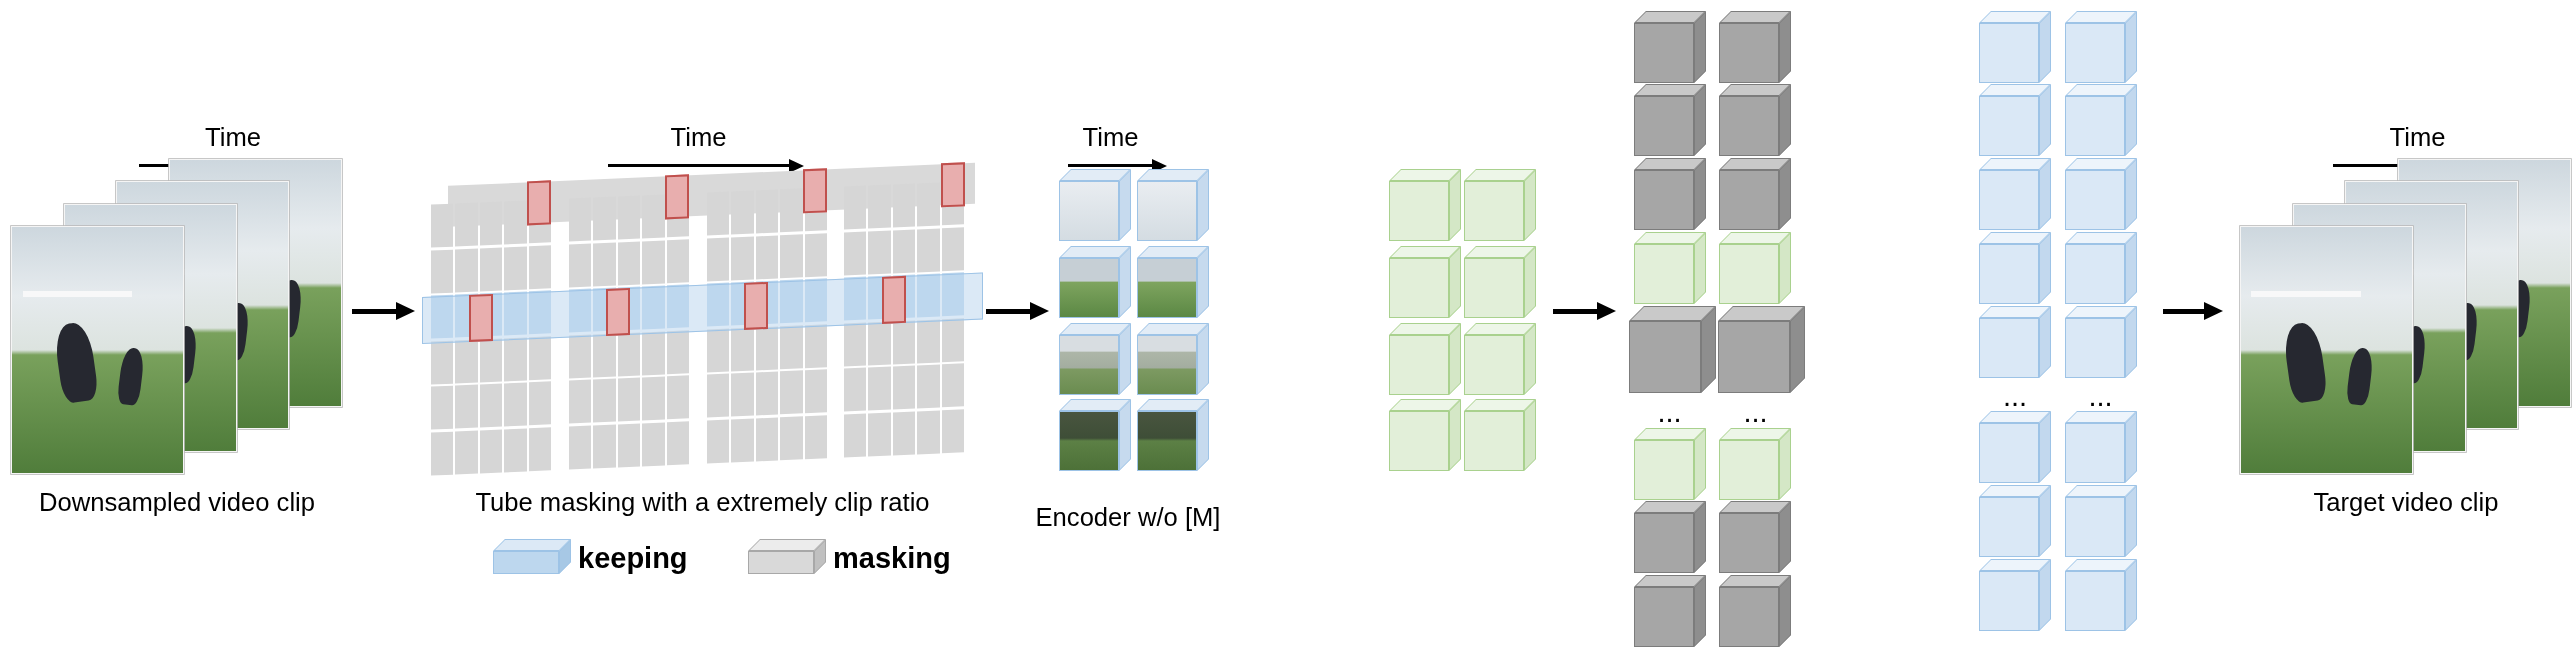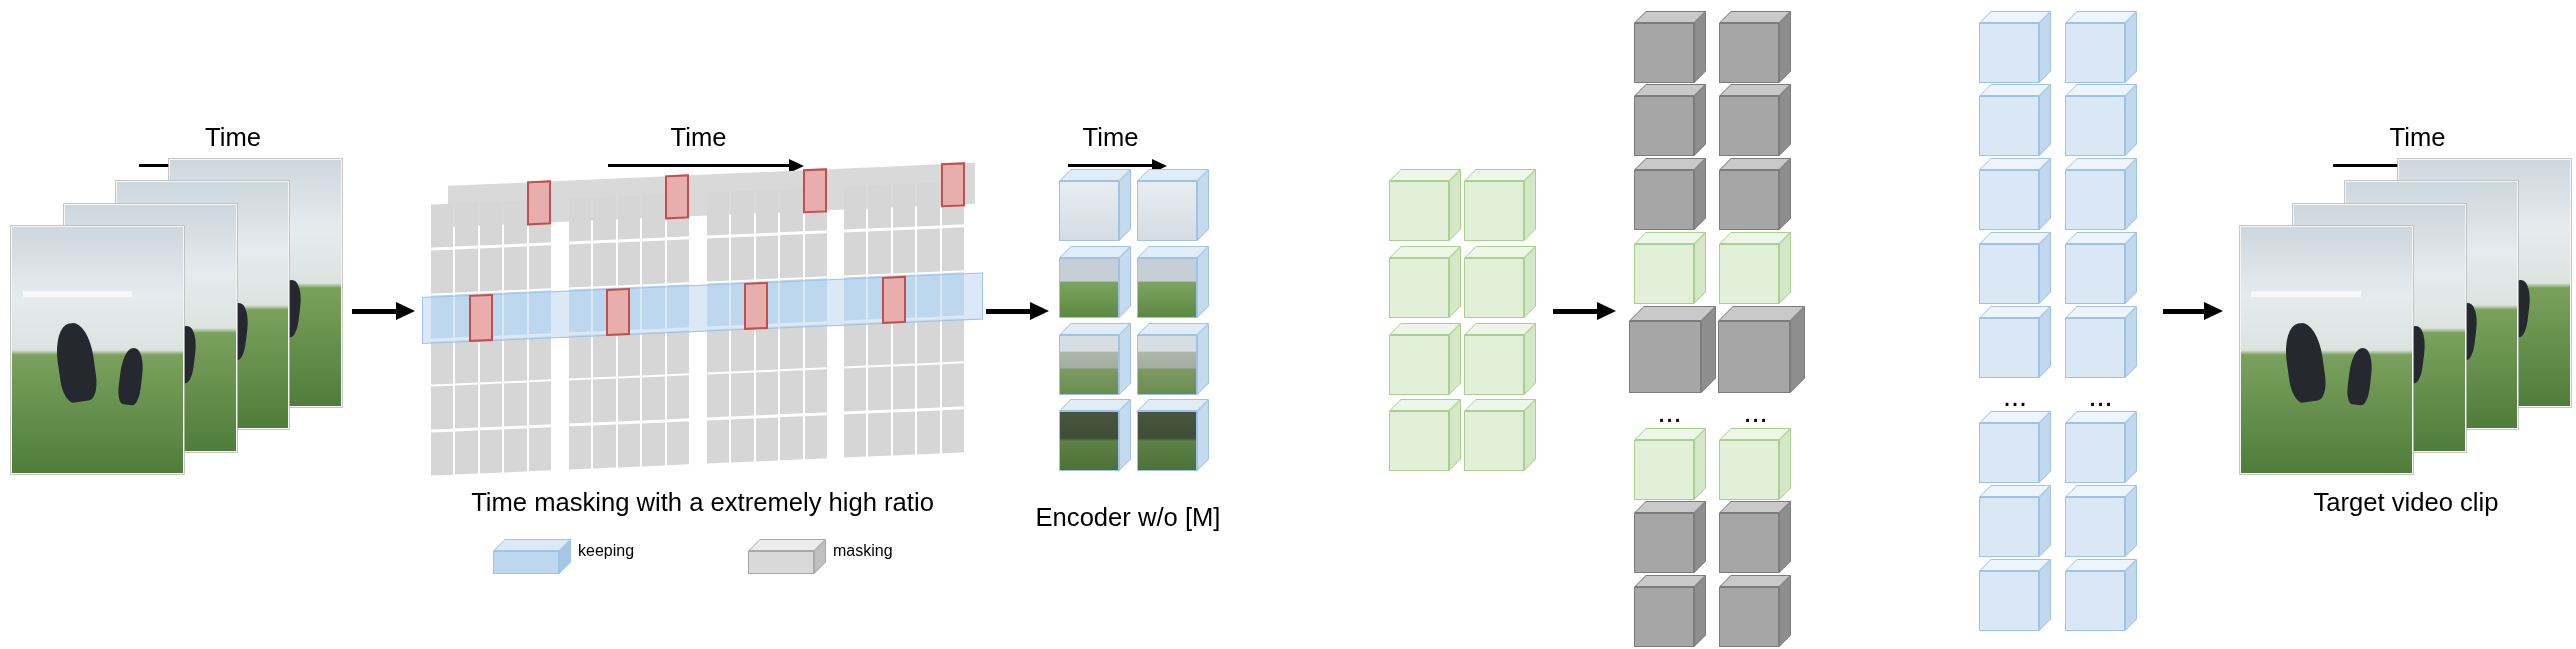--- a/index.html
+++ b/index.html
@@ -4,21 +4,21 @@
 <style>
   * { margin:0; padding:0; box-sizing:border-box; }
   body { background:#fff; }
   #canvas {
     position:relative; width:2576px; height:649px; overflow:hidden;
     background:#fff; color:#000;
     font-family:"Liberation Sans", sans-serif;
   }
   .caption { position:absolute; font-size:25.6px; text-align:center; line-height:1.15; }
   .time-label { position:absolute; top:123px; font-size:25.6px; text-align:center; }
-  .legend-label { position:absolute; top:542px; font-size:16px; }
+  .legend-label { position:absolute; top:542px; font-size:29px;font-weight:bold; }
   .time-arrow { position:absolute; top:164px; height:3px; background:var(--arrow,#000); }
   .time-arrow::after {
     content:""; position:absolute; left:100%; top:50%; transform:translateY(-50%);
     border-left:15px solid var(--arrow,#000); border-top:7.5px solid transparent; border-bottom:7.5px solid transparent;
   }
   .flow-arrow { position:absolute; top:309px; height:4.5px; background:var(--arrow,#000); }
   .flow-arrow::after {
     content:""; position:absolute; left:100%; top:50%; transform:translateY(-50%);
     border-left:19.6px solid var(--arrow,#000); border-top:9.8px solid transparent; border-bottom:9.8px solid transparent;
   }
@@ -80,20 +80,21 @@
         <div class="goal"></div>
         <div class="fig fig-a"></div>
         <div class="fig fig-b"></div>
       </div>
       <div class="vframe" style="left: 0px; top: 75px; z-index: 10;">
         <div class="goal"></div>
         <div class="fig fig-a"></div>
         <div class="fig fig-b"></div>
       </div>
     </div>
+  <div class="caption" style="left:0;top:488px;width:354px">Downsampled video clip</div>
 
   <div class="flow-arrow" style="left:352px;width:44px"></div>
 
   <div class="time-label" style="left:608px;width:181px">Time</div>
   <div class="time-arrow" style="left:608px;width:181px"></div>
   <div id="masking-group">
       <div class="band" style="left: 26px; top: 9px; width: 527px; height: 41px; background: var(--mask-band); z-index: 0;"></div>
       <div class="plane" style="left: 9px; z-index: 1;">
         <div class="cell"></div>
         <div class="cell"></div>
@@ -225,21 +226,21 @@
       <div class="band keepband" style="left: 0px; top: 119px; width: 561px; height: 47px; z-index: 2;"></div>
       <div class="redcell" style="left: 105px; top: 7.5px; width: 24px; height: 44px; z-index: 3;"></div>
       <div class="redcell" style="left: 243px; top: 7.5px; width: 24px; height: 44px; z-index: 3;"></div>
       <div class="redcell" style="left: 381px; top: 7.5px; width: 24px; height: 44px; z-index: 3;"></div>
       <div class="redcell" style="left: 519px; top: 7.5px; width: 24px; height: 44px; z-index: 3;"></div>
       <div class="redcell" style="left: 47px; top: 119px; width: 24px; height: 47px; z-index: 3;"></div>
       <div class="redcell" style="left: 184px; top: 119px; width: 24px; height: 47px; z-index: 3;"></div>
       <div class="redcell" style="left: 322px; top: 119px; width: 24px; height: 47px; z-index: 3;"></div>
       <div class="redcell" style="left: 460px; top: 119px; width: 24px; height: 47px; z-index: 3;"></div>
     </div>
-  <div class="caption" style="left:422px;top:488px;width:561px">Time masking with a extremely high ratio</div>
+  <div class="caption" style="left:422px;top:488px;width:561px">Tube masking with a extremely clip ratio</div>
   <div class="legend-label" style="left:578px">keeping</div>
   <div class="legend-label" style="left:833px">masking</div>
 
   <div class="flow-arrow" style="left:986px;width:44px"></div>
 
   <div class="time-label" style="left:1054px;width:113px">Time</div>
   <div class="time-arrow" style="left:1068px;width:84px"></div>
   <div id="tokens">
       <div class="cube" style="left: 0px; top: 0px; width: 72px; height: 72px;">
         <div style="position: absolute; left: 0px; top: 0px; width: 60px; height: 12px; background: rgb(226, 236, 246); border: 1.5px solid rgb(157, 195, 230); transform-origin: 0px 100%; transform: skewX(-45deg);"></div>

